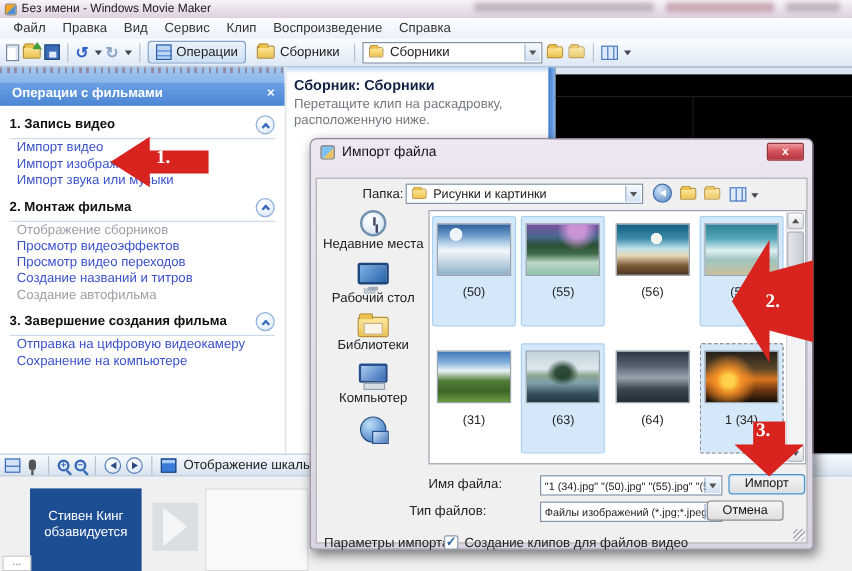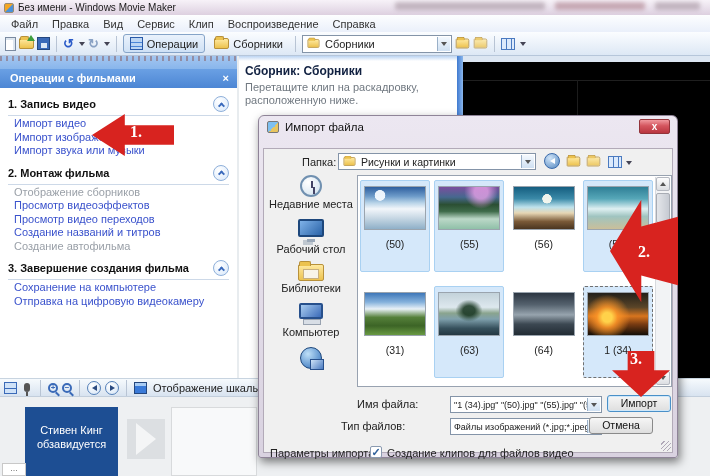--- a/index.html
+++ b/index.html
@@ -299,22 +299,22 @@
       <div class="lnk">Создание названий и титров</div>
       <div class="lnk dis">Создание автофильма</div>
     </div>
     <div class="sec">
       <div class="sec-h">
         <span>3. Завершение создания фильма</span>
         <span class="circ">
             <i class="chev"></i>
           </span>
       </div>
+      <div class="lnk">Отправка на цифровую видеокамеру</div>
       <div class="lnk">Сохранение на компьютере</div>
-      <div class="lnk">Отправка на цифровую видеокамеру</div>
     </div>
   </div>
 
   <div class="collectionpane">
     <div class="cp-title">Сборник: Сборники</div>
     <div class="cp-sub">Перетащите клип на раскадровку, расположенную ниже.</div>
   </div>
 
   <div class="bluestrip"></div>
 

